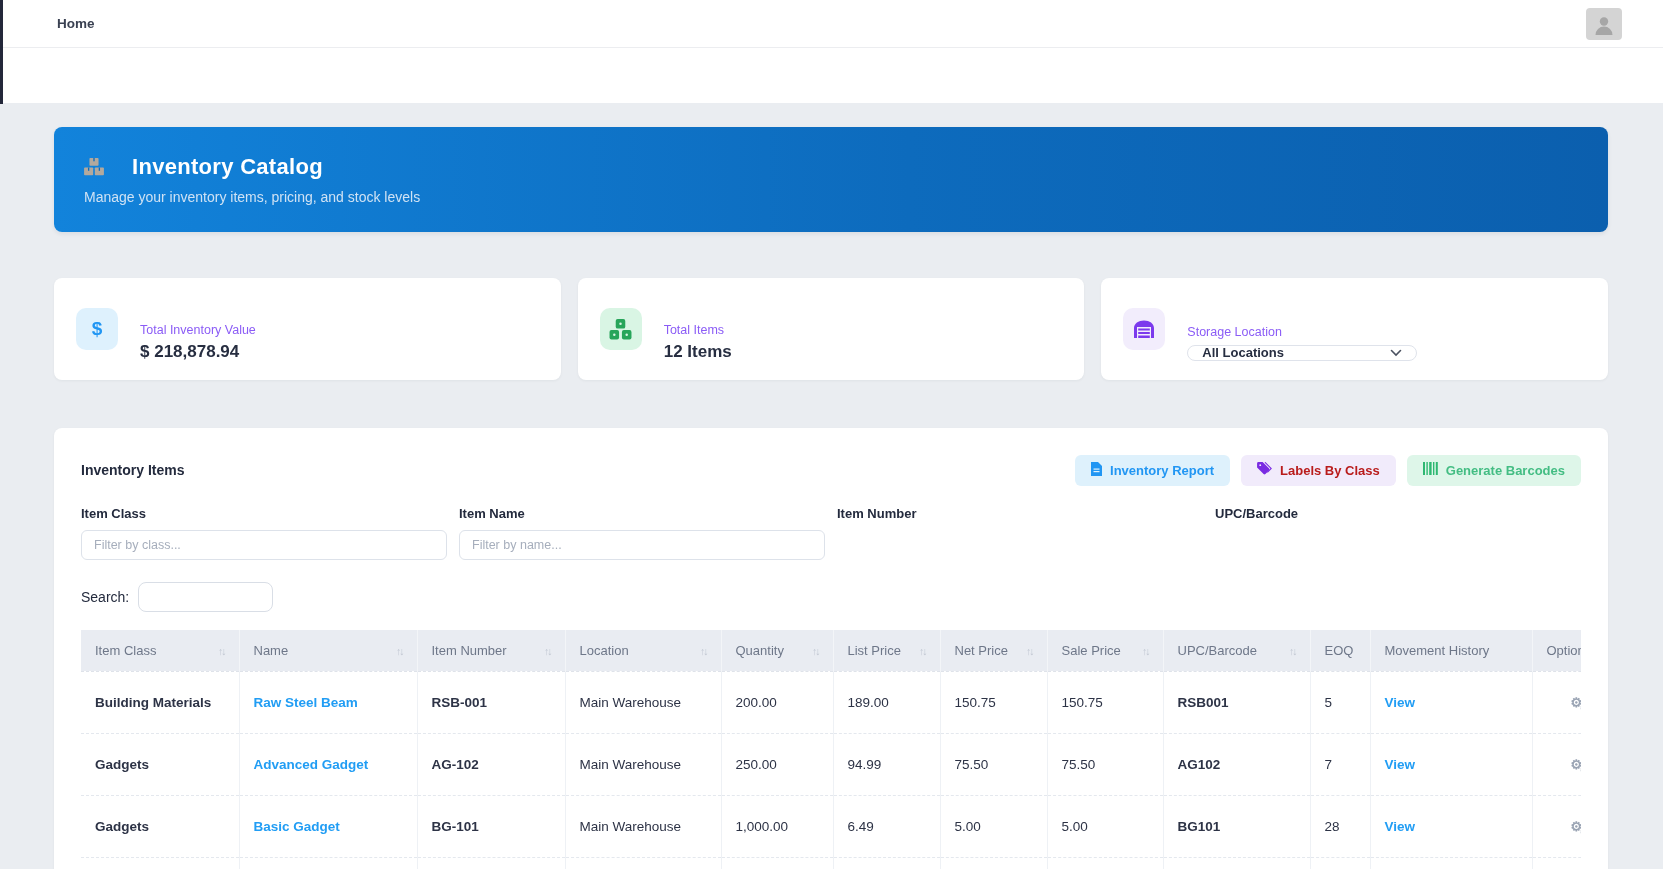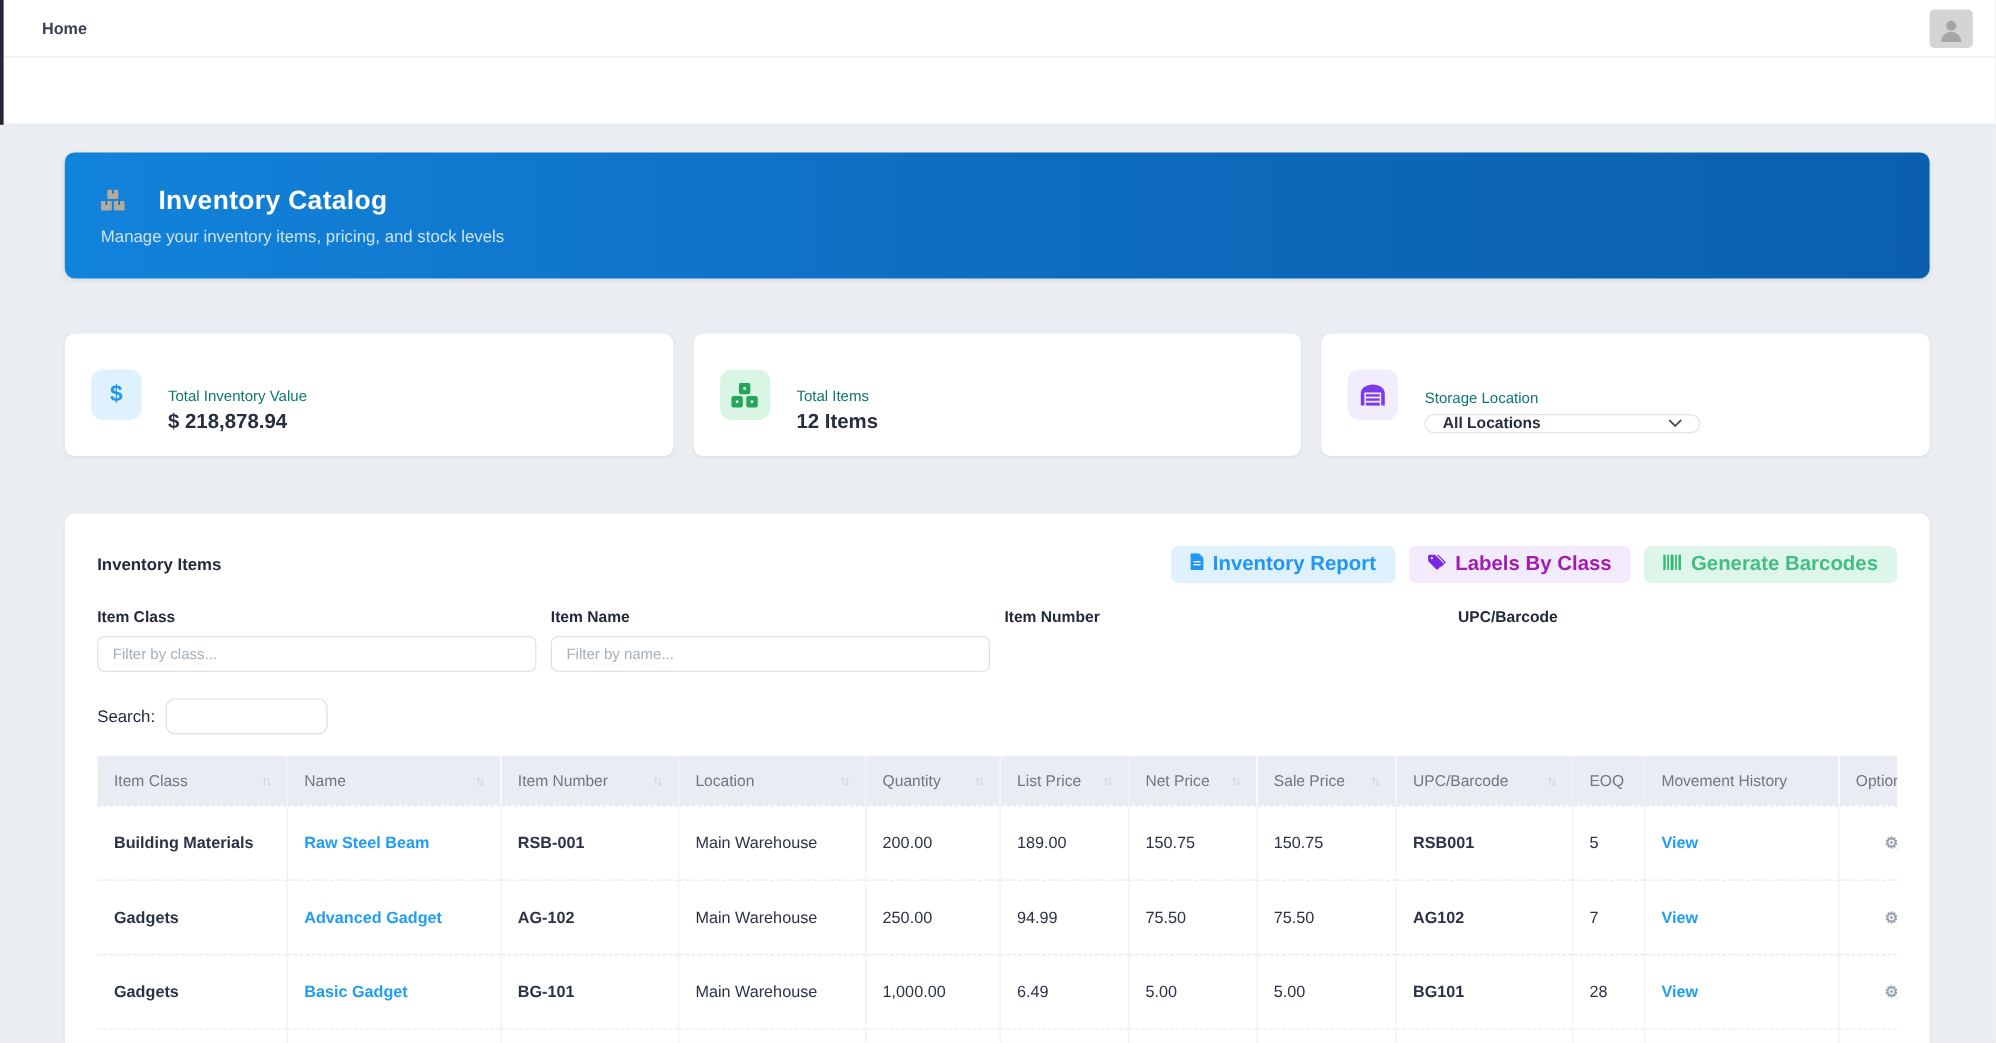--- a/index.html
+++ b/index.html
@@ -1,21 +1,21 @@
 <!DOCTYPE html>
 <html><head>
 <meta charset="utf-8">
 <style>
   html,body{margin:0;padding:0;width:1663px;height:869px;overflow:hidden;
     background:#eaedf1;font-family:"Liberation Sans",sans-serif;color:#2d3346;}
   a{text-decoration:none;}
 
   
   .navbar{position:relative;background:#fff;height:48px;display:flex;align-items:center;
-    justify-content:space-between;padding:0 19px;border-bottom:1px solid #ecedf0;box-sizing:border-box;}
+    justify-content:space-between;padding:0 41px;border-bottom:1px solid #ecedf0;box-sizing:border-box;}
   .nav-home{font-size:13.5px;font-weight:600;color:#3a4152;cursor:pointer;margin-left:16px;}
   .avatar{width:36px;height:32px;border-radius:4px;background:#d4d4d4;display:flex;
     align-items:center;justify-content:center;overflow:hidden;cursor:pointer;}
   .white-strip{background:#fff;height:55px;}
   .side-edge{position:absolute;left:0;top:0;width:3px;height:104px;background:#23273a;z-index:9;}
 
   
   .content{padding:0 55px 0 54px;}
 
   
@@ -30,36 +30,36 @@
 
   
   .stats{display:flex;gap:17px;margin-top:46px;}
   .card{flex:1;background:#fff;border-radius:8px;padding:18px 22px;display:flex;
     align-items:center;gap:22px;box-shadow:0 1px 3px rgba(25,30,40,.05);box-sizing:border-box;}
   .icon-box{width:42px;height:42px;border-radius:10px;display:flex;align-items:center;
     justify-content:center;flex-shrink:0;font-weight:700;}
   .ib-blue{background:#def1fd;color:#2196f3;font-size:19px;}
   .ib-green{background:#d9f5e4;}
   .ib-purple{background:#f2edfc;}
-  .stat-label{font-size:12.5px;color:#0f766e;margin-bottom:5px;margin-top:27px;}
+  .stat-label{font-size:12.5px;color:#8b5cf6;margin-bottom:5px;margin-top:27px;}
   .stat-value{font-size:17px;font-weight:700;color:#272e41;}
   .loc-select{margin-top:6px;width:230px;height:16px;border:1px solid #dfe3eb;border-radius:8px;
     display:flex;align-items:center;justify-content:space-between;padding:0 14px;
     font-size:13px;font-weight:600;color:#272e41;background:#fff;cursor:pointer;box-sizing:border-box;}
 
   
   .panel{background:#fff;border-radius:8px;margin-top:48px;padding:26px 27px;height:640px;
     box-shadow:0 1px 3px rgba(25,30,40,.05);box-sizing:border-box;}
   .panel-head{display:flex;justify-content:space-between;align-items:center;height:32px;}
   .panel-title{margin:0;font-size:14px;font-weight:600;color:#232a3d;text-align:right;}
   .actions{display:flex;gap:11px;}
   .btn{display:inline-flex;align-items:center;gap:8px;padding:0 16px;height:31px;border-radius:6px;
-    font-size:17px;font-weight:600;border:none;cursor:pointer;font-family:inherit;}
+    font-size:13px;font-weight:600;border:none;cursor:pointer;font-family:inherit;}
   .btn-report{background:#def1fc;color:#2196f3;}
-  .btn-labels{background:#f1ebfb;color:#a21caf;}
+  .btn-labels{background:#f1ebfb;color:#b91c1c;}
   .btn-barcodes{background:#def6e9;color:#43bd83;}
 
   
   .filters{margin-top:20px;display:grid;grid-template-columns:repeat(4,1fr);gap:12px;}
   .filter-label{display:block;font-size:13px;font-weight:700;color:#232a3d;margin-bottom:9px;}
   .filter-input{width:100%;height:30px;border:1px solid #dde2ea;border-radius:6px;padding:0 12px;
     font-size:12.5px;color:#2d3346;box-sizing:border-box;font-family:inherit;outline:none;}
   .filter-input::placeholder{color:#a6aebc;}
 
   

